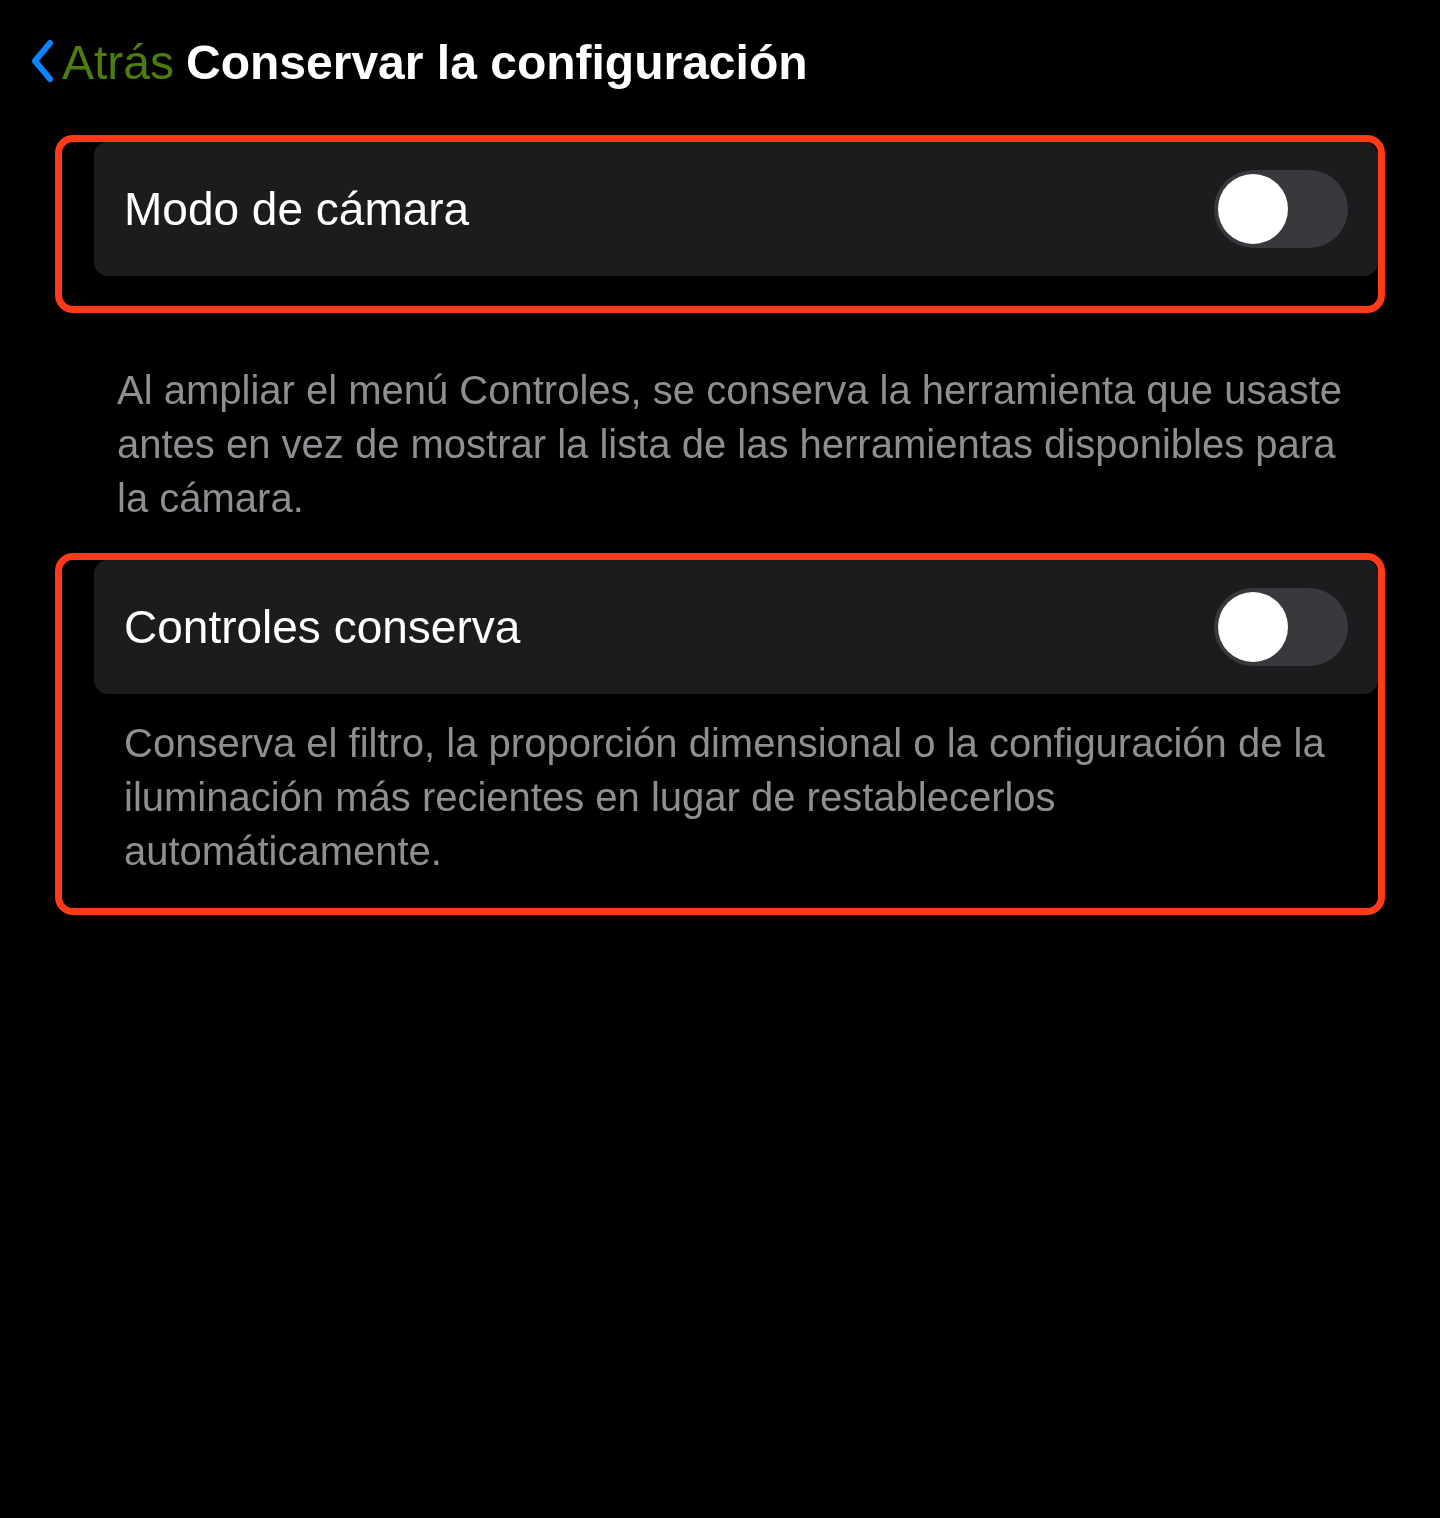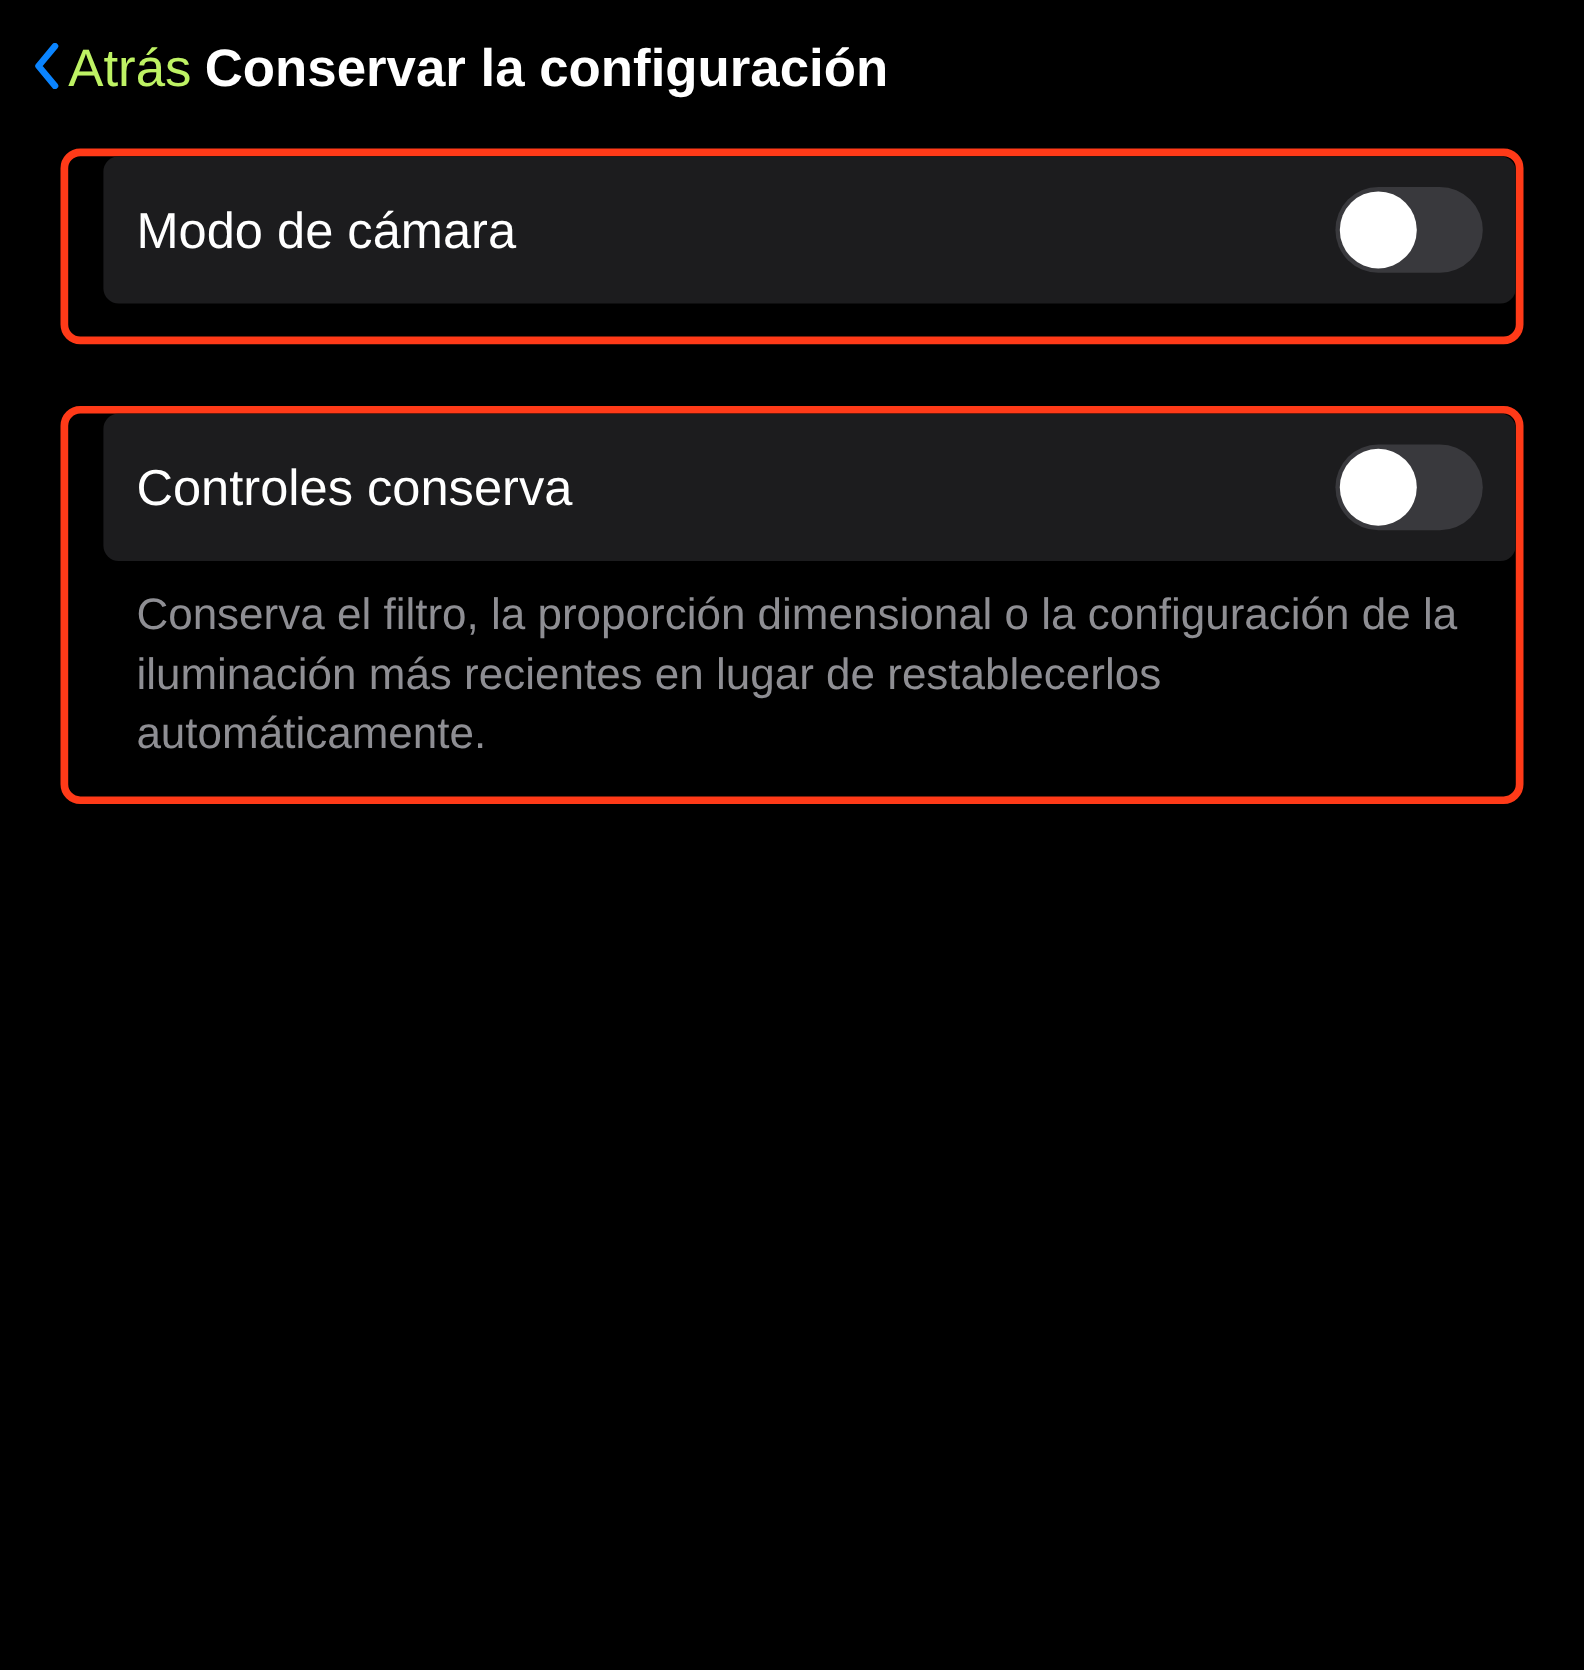--- a/index.html
+++ b/index.html
@@ -27,21 +27,21 @@
       color: #0a84ff;
       cursor: pointer;
     }
     .chevron-left {
       width: 24px;
       height: 42px;
     }
     .back-label {
       font-size: 48px;
       font-weight: 400;
-      color: #bef264;
+      color: #4d7c0f;
     }
     .page-title {
       font-size: 48px;
       font-weight: 600;
       color: #fff;
     }
     .content {
       padding: 10px 55px 55px 55px;
     }
     .setting-group {
@@ -111,20 +111,21 @@
   <div class="setting-group highlighted">
     <div class="setting-row">
       <span class="setting-label">Modo de cámara</span>
       <div class="toggle">
         <div class="toggle-knob"></div>
       </div>
     </div>
   </div>
 
   <div class="setting-group">
+    <div class="setting-description">Al ampliar el menú Controles, se conserva la herramienta que usaste antes en vez de mostrar la lista de las herramientas disponibles para la cámara.</div>
   </div>
 
   <div class="setting-group highlighted">
     <div class="setting-row">
       <span class="setting-label">Controles conserva</span>
       <div class="toggle">
         <div class="toggle-knob"></div>
       </div>
     </div>
     <div class="setting-description">Conserva el filtro, la proporción dimensional o la configuración de la iluminación más recientes en lugar de restablecerlos automáticamente.</div>

